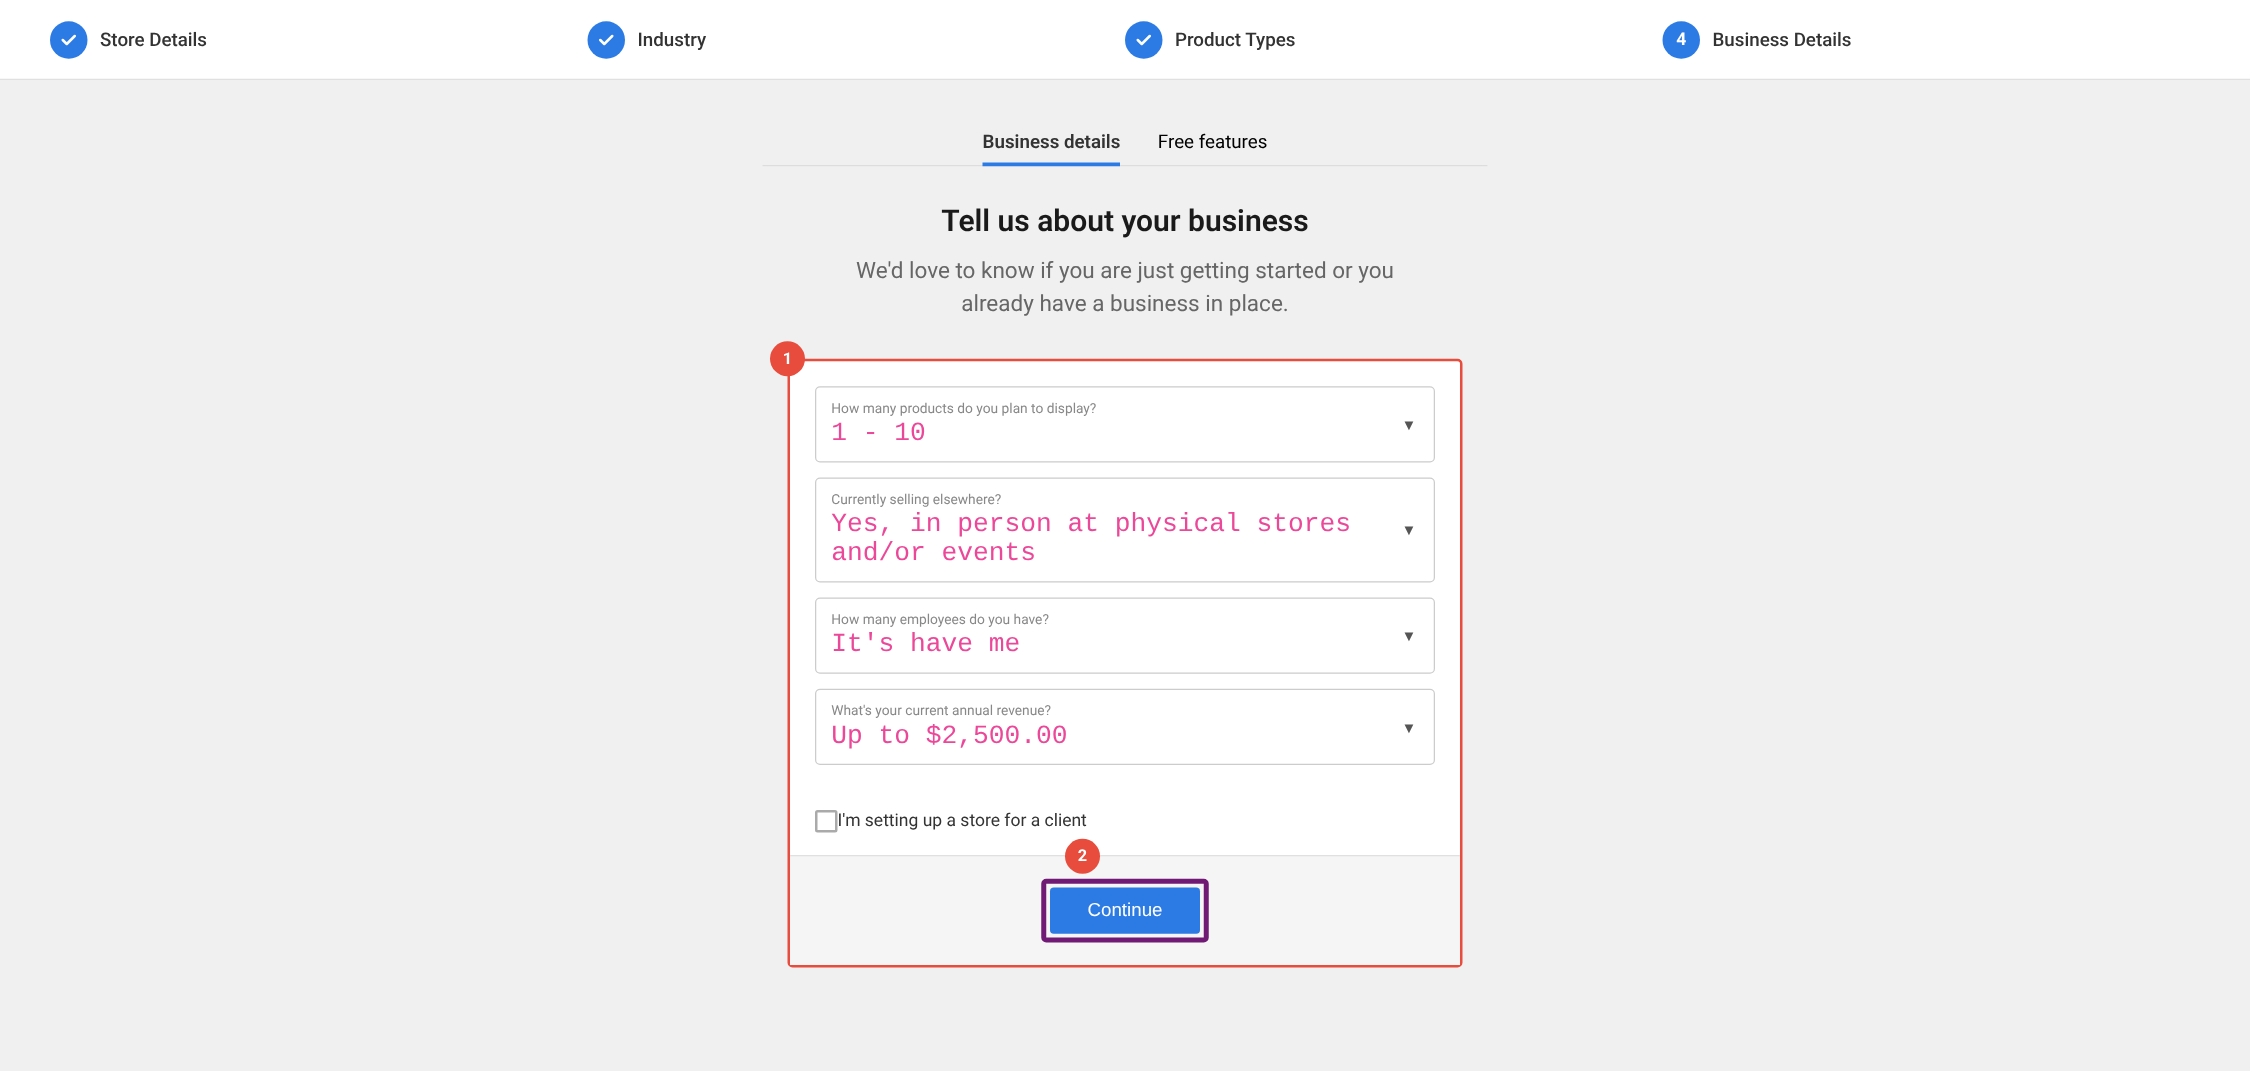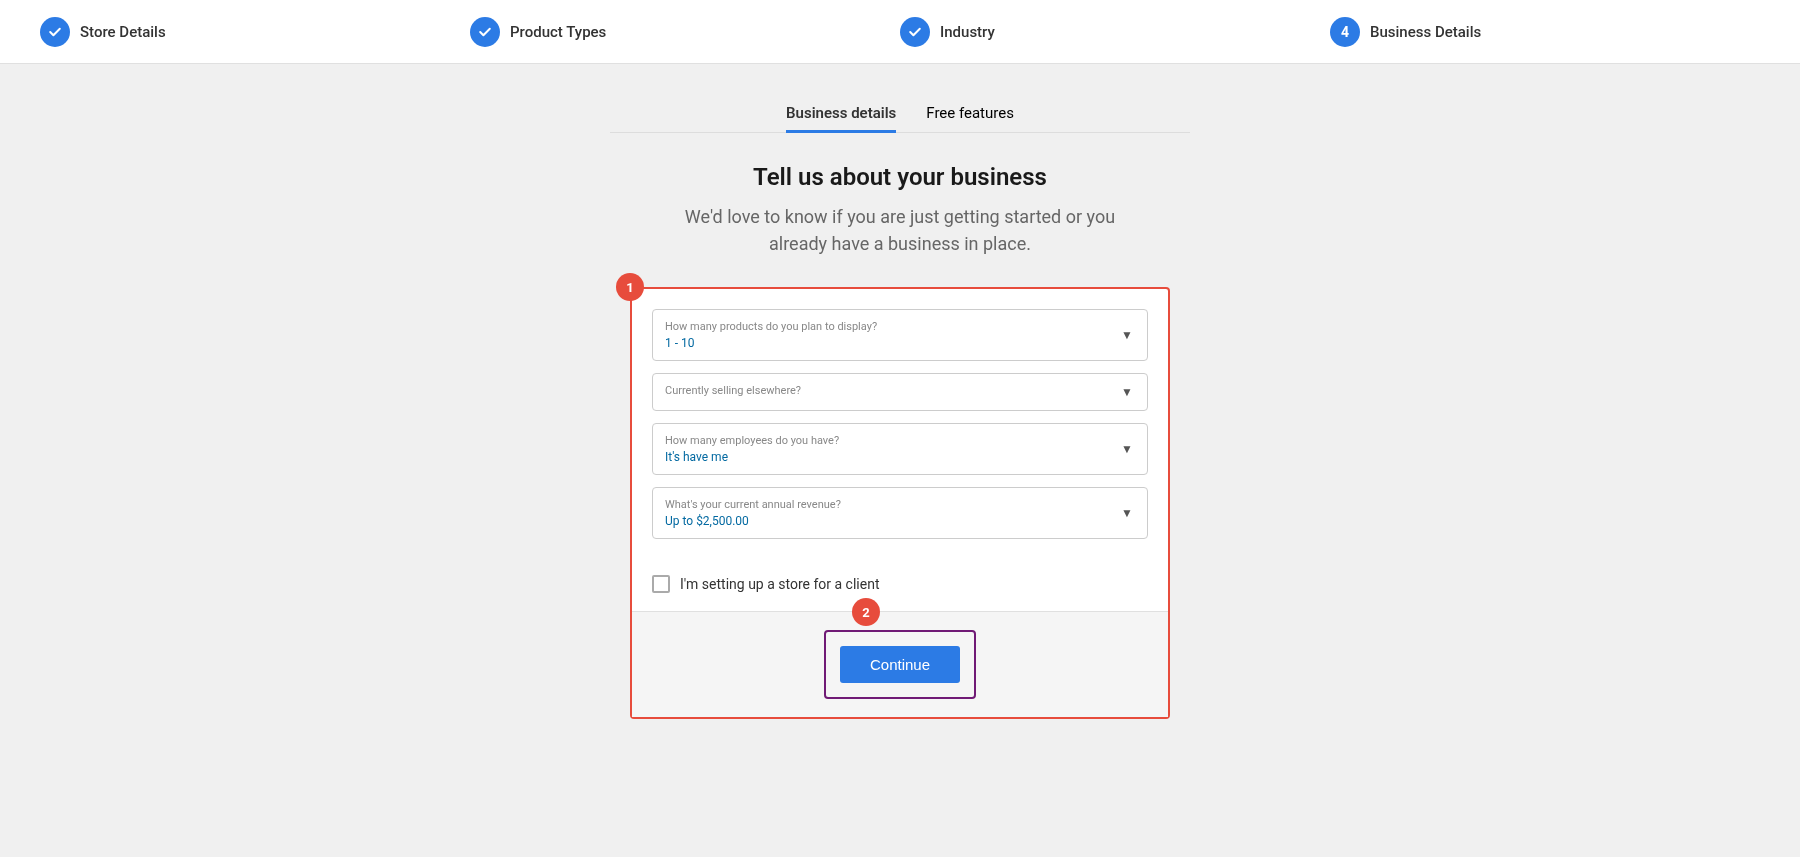--- a/index.html
+++ b/index.html
@@ -143,37 +143,37 @@
       position: relative;
       cursor: pointer;
       background: #fff;
     }
     .form-select-label {
       font-size: 11px;
       color: #888;
       margin-bottom: 3px;
     }
     .form-select-value {
-      font-size: 12px;
-      color: #0369a1;
+      font-size: 21px;
+      color: #ec4899;
+      font-family: Liberation Mono, monospace;
     }
     .form-select-arrow {
       position: absolute;
       right: 14px;
       top: 50%;
       transform: translateY(-50%);
       color: #555;
       font-size: 12px;
     }
 
     .checkbox-row {
       display: flex;
       align-items: center;
       padding: 14px 20px 18px 20px;
-      gap: 10px;
     }
     .checkbox-box {
       width: 18px;
       height: 18px;
       border: 2px solid #aaa;
       border-radius: 2px;
       flex-shrink: 0;
       background: #fff;
     }
     .checkbox-label {
@@ -202,23 +202,23 @@
       color: #fff;
       font-size: 13px;
       font-weight: bold;
       display: flex;
       align-items: center;
       justify-content: center;
       z-index: 10;
     }
 
     .btn-continue-wrapper {
-      border: 2px solid #701a75;
+      border: 4px solid #701a75;
       border-radius: 4px;
-      padding: 14px;
+      padding: 3px;
     }
 
     .btn-continue {
       background: #2c7be5;
       color: #fff;
       border: none;
       border-radius: 3px;
       padding: 10px 30px;
       font-size: 15px;
       cursor: pointer;
@@ -244,30 +244,30 @@
     </div>
     <span class="step-label">Store Details</span>
   </div>
 
   <div class="progress-step">
     <div class="step-icon completed">
       <svg class="checkmark-svg" viewBox="0 0 20 20" fill="white">
         <path d="M4 10l4 4 8-8" stroke="white" stroke-width="2.5" fill="none" stroke-linecap="round" stroke-linejoin="round"></path>
       </svg>
     </div>
-    <span class="step-label">Product Types</span>
+    <span class="step-label">Industry</span>
   </div>
 
   <div class="progress-step">
     <div class="step-icon completed">
       <svg class="checkmark-svg" viewBox="0 0 20 20" fill="white">
         <path d="M4 10l4 4 8-8" stroke="white" stroke-width="2.5" fill="none" stroke-linecap="round" stroke-linejoin="round"></path>
       </svg>
     </div>
-    <span class="step-label">Industry</span>
+    <span class="step-label">Product Types</span>
   </div>
 
   <div class="progress-step">
     <div class="step-icon active">
       <span>4</span>
     </div>
     <span class="step-label">Business Details</span>
   </div>
 </div>
 
@@ -291,20 +291,21 @@
     <div class="form-fields">
 
       <div class="form-select-group">
         <div class="form-select-label">How many products do you plan to display?</div>
         <div class="form-select-value">1 - 10</div>
         <span class="form-select-arrow">▼</span>
       </div>
 
       <div class="form-select-group">
         <div class="form-select-label">Currently selling elsewhere?</div>
+        <div class="form-select-value">Yes, in person at physical stores and/or events</div>
         <span class="form-select-arrow">▼</span>
       </div>
 
       <div class="form-select-group">
         <div class="form-select-label">How many employees do you have?</div>
         <div class="form-select-value">It's have me</div>
         <span class="form-select-arrow">▼</span>
       </div>
 
       <div class="form-select-group">

